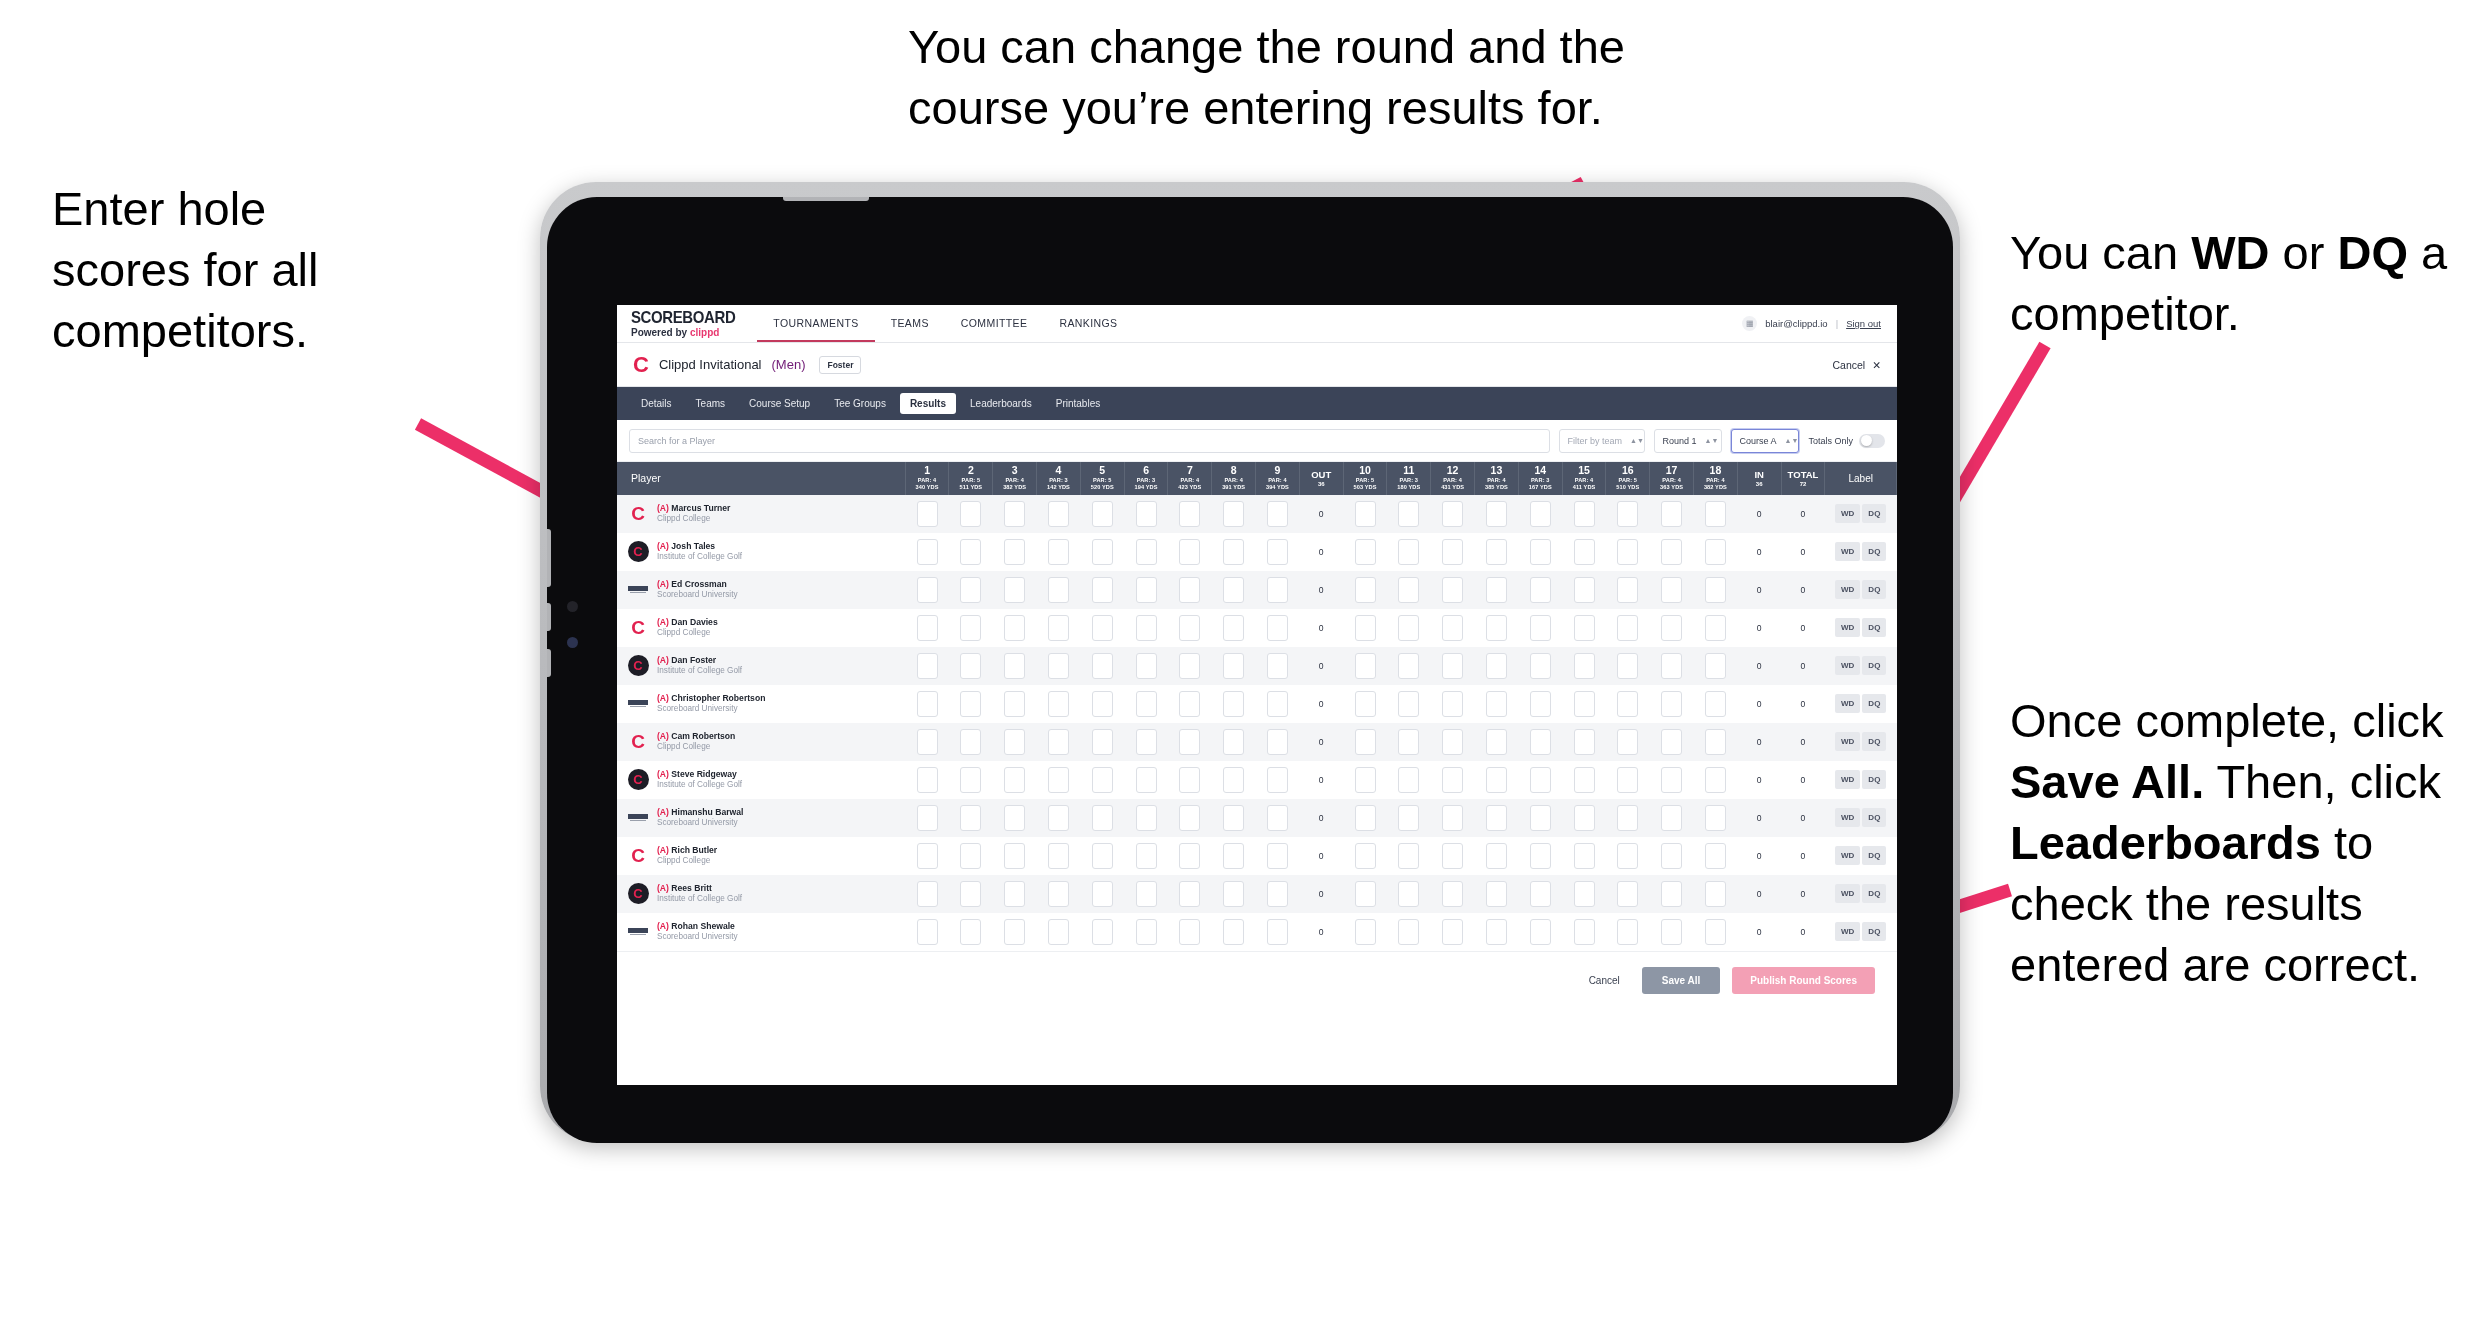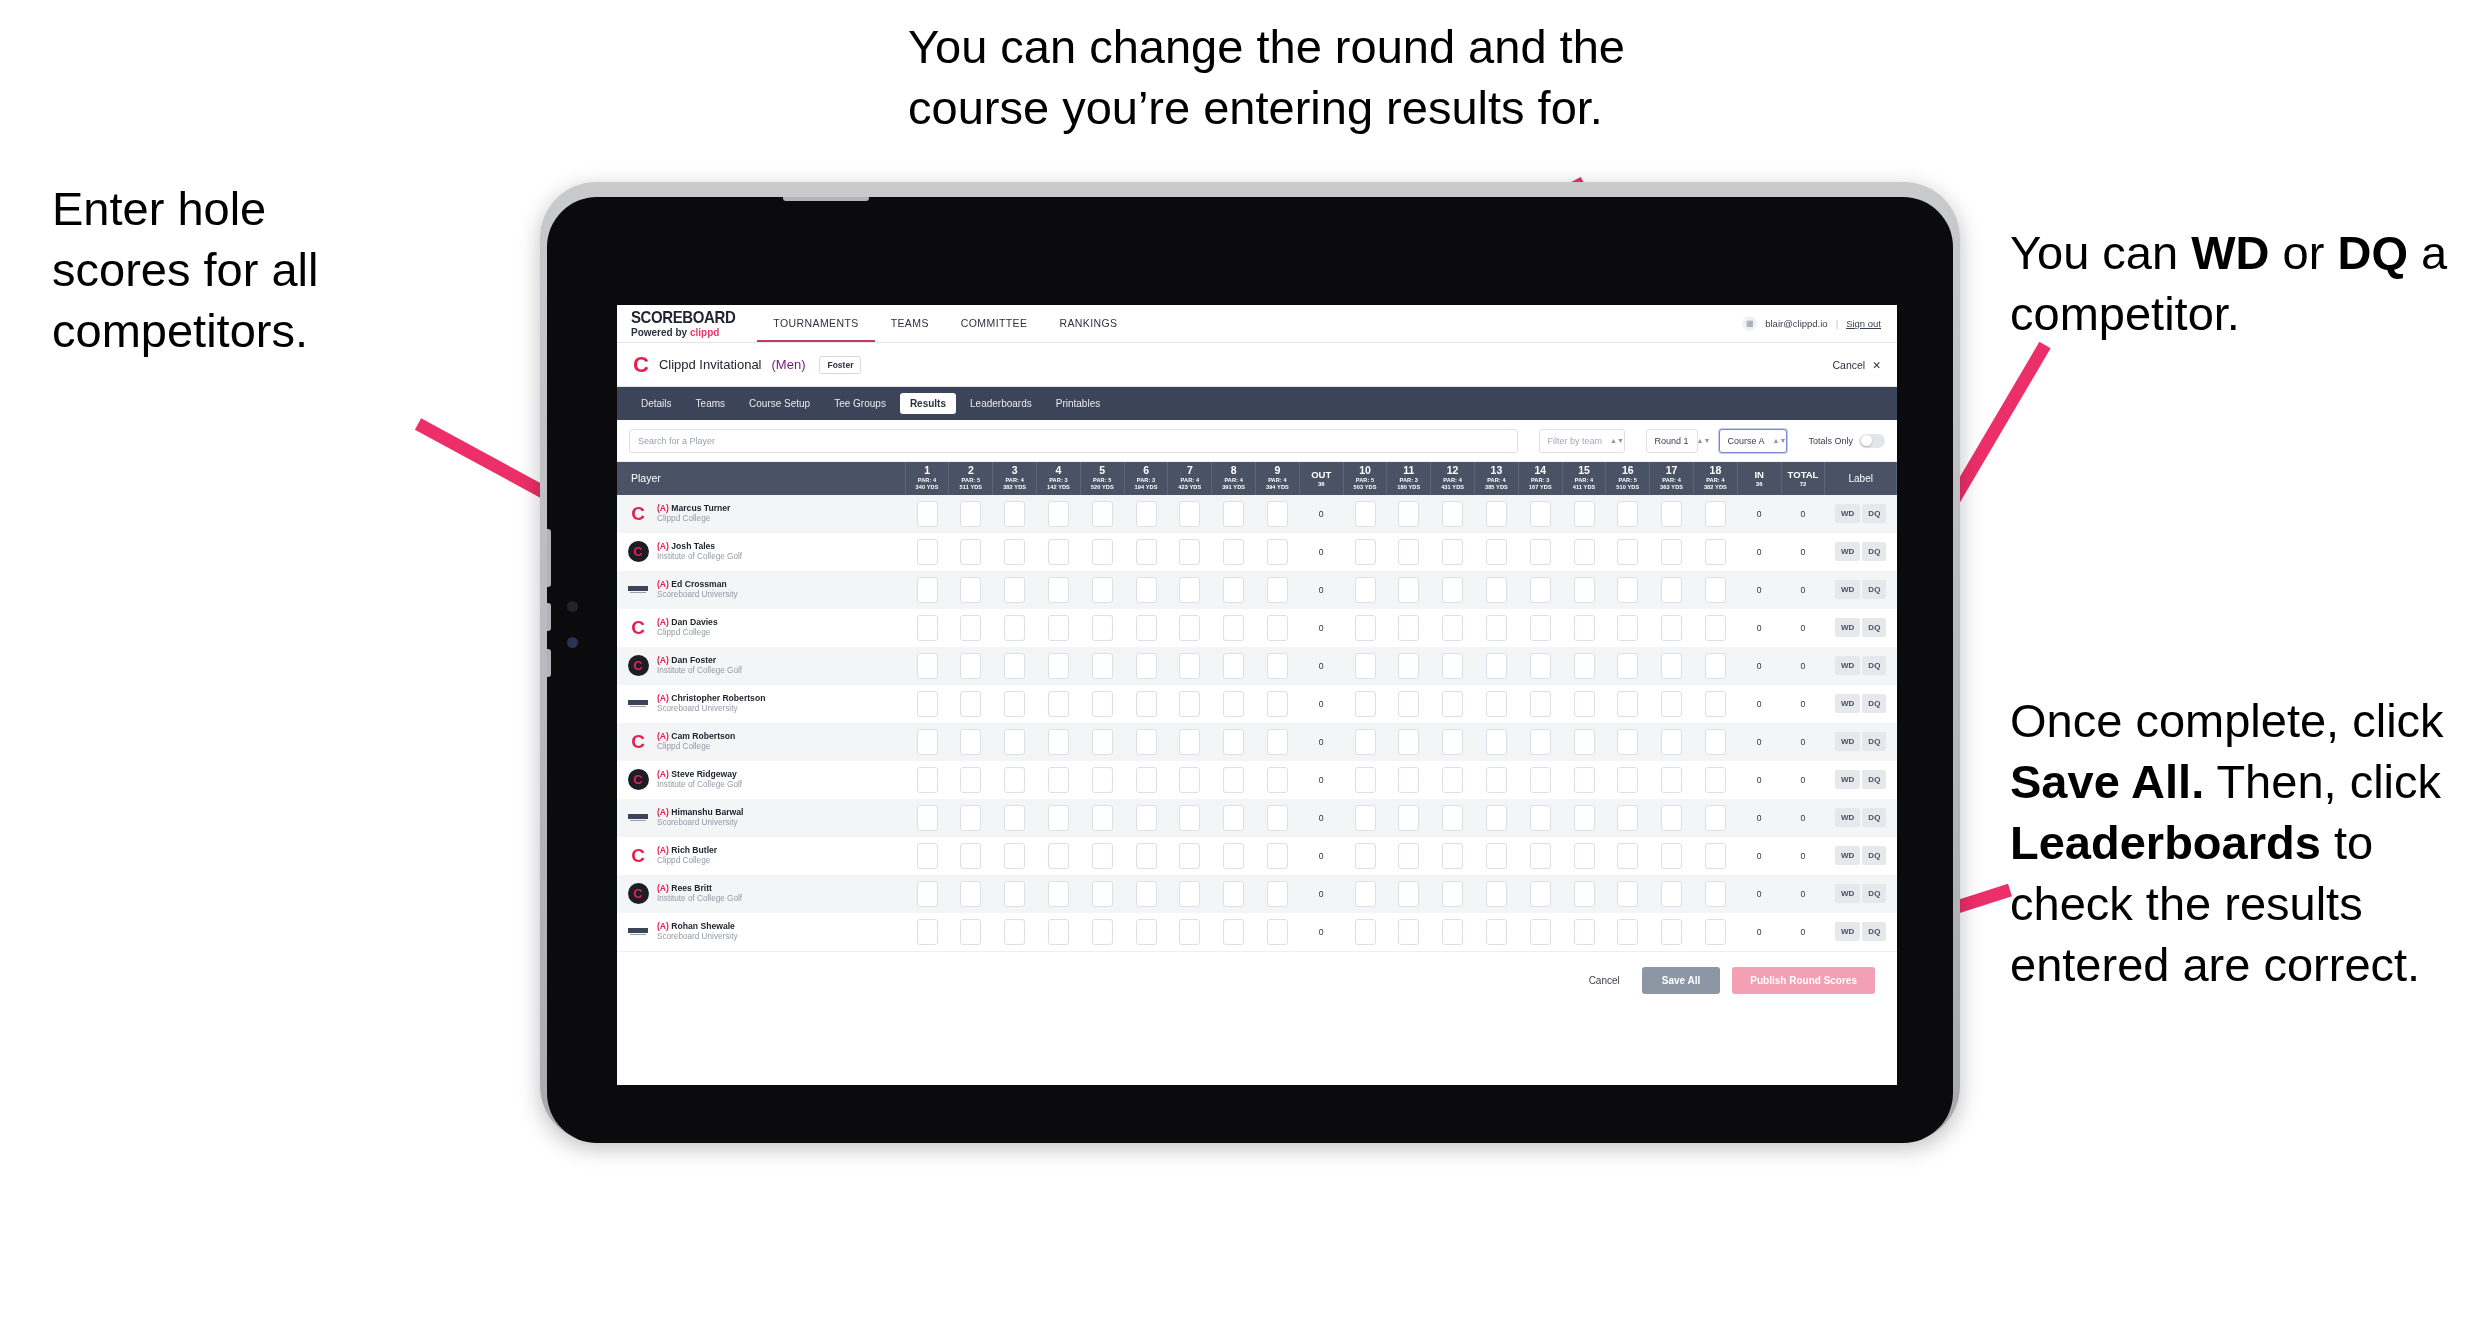--- a/index.html
+++ b/index.html
@@ -119,36 +119,36 @@
     padding-left:14px; gap:4px;
   }
   .subtab {
     font-size:10px; color:#e8eaef; padding:5px 10px; border-radius:3px; cursor:pointer;
   }
   .subtab.active { background:#ffffff; color:#2b3140; font-weight:600; }
 
   
   #filterbar {
     height: 42px; background:#fff; display:flex; align-items:center;
-    padding: 0 12px; gap:21px; border-bottom:1px solid #edeff2;
+    padding: 0 12px; gap:9px; border-bottom:1px solid #edeff2;
   }
   #search-input {
     flex: 1; height: 24px; border:1px solid #dcdfe5; border-radius:3px;
     font-size:9px; color:#9aa0ac; padding: 0 8px; display:flex; align-items:center;
     background:#fff;
   }
   .sel {
     height:24px; border:1px solid #dcdfe5; border-radius:3px; background:#fff;
     font-size:9px; color:#3a4050; padding:0 7px; display:flex; align-items:center;
     gap:8px; cursor:pointer; white-space:nowrap;
   }
   .sel.focused { border-color:#7a86d8; box-shadow:0 0 0 1px #c6cdf0; }
   .sel .caret { color:#8d93a0; font-size:7px; line-height:1; display:flex; flex-direction:column; }
   #sel-team { width:86px; color:#a3a8b4; }
-  #sel-round { width:52px; }
+  #sel-round { width:68px; }
   #sel-course { width:68px; }
   #totals-wrap { display:flex; align-items:center; gap:6px; font-size:9px; color:#3a4050; }
   #totals-toggle {
     width:26px; height:14px; border-radius:7px; background:#e3e5ea; position:relative; cursor:pointer;
   }
   #totals-toggle::after {
     content:''; position:absolute; left:1.5px; top:1.5px;
     width:11px; height:11px; border-radius:50%; background:#fff;
     box-shadow:0 1px 2px rgba(0,0,0,.25);
   }

